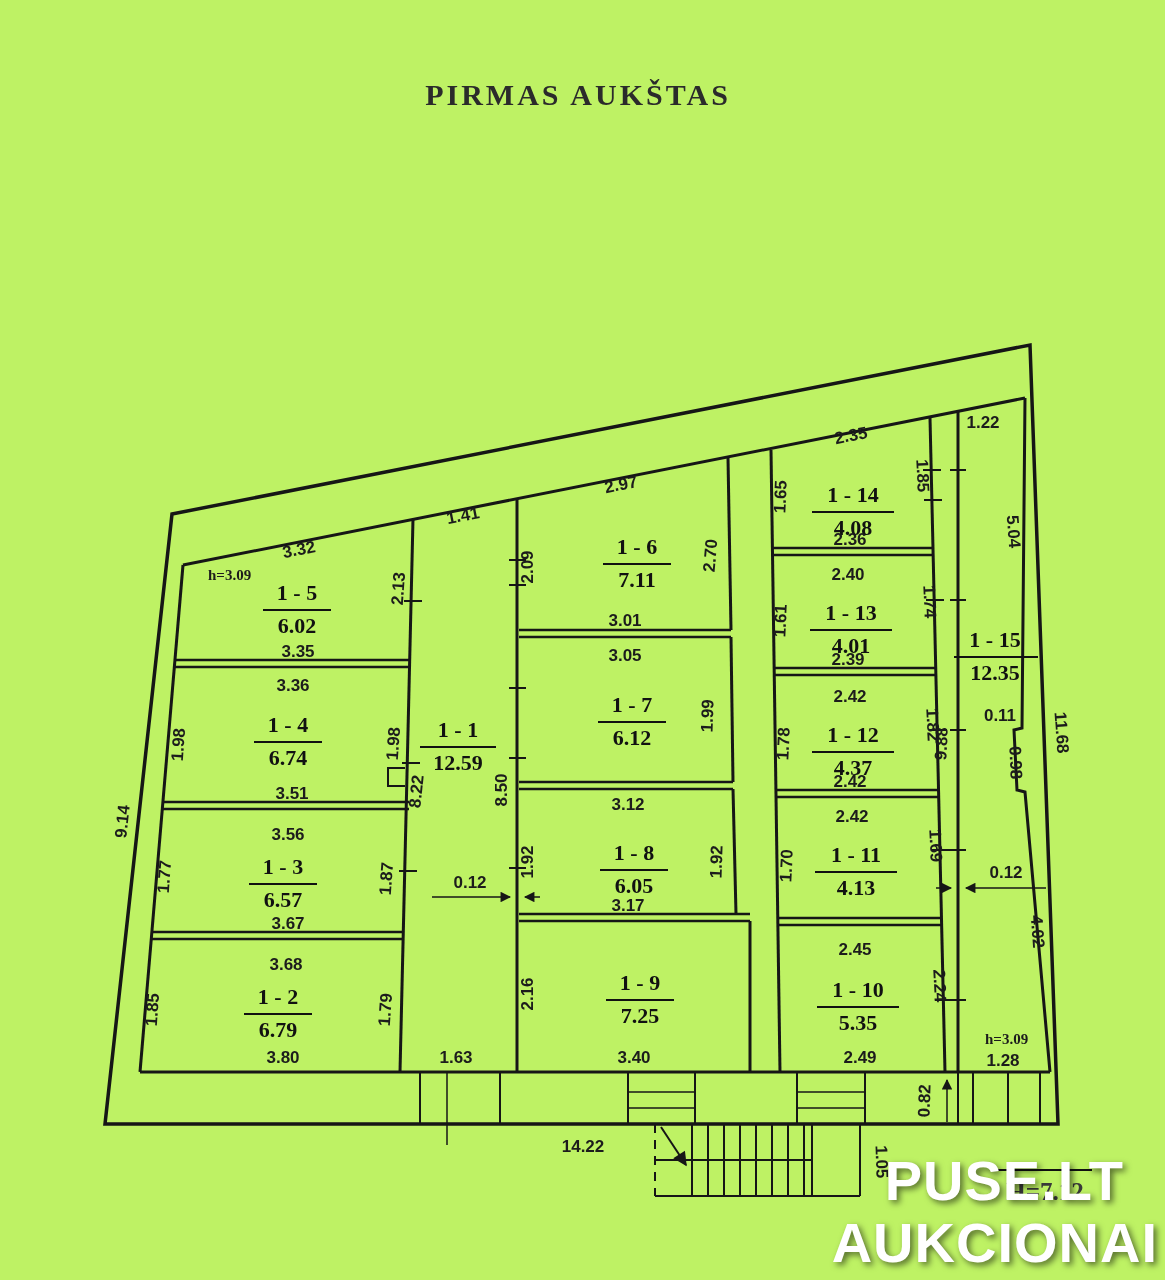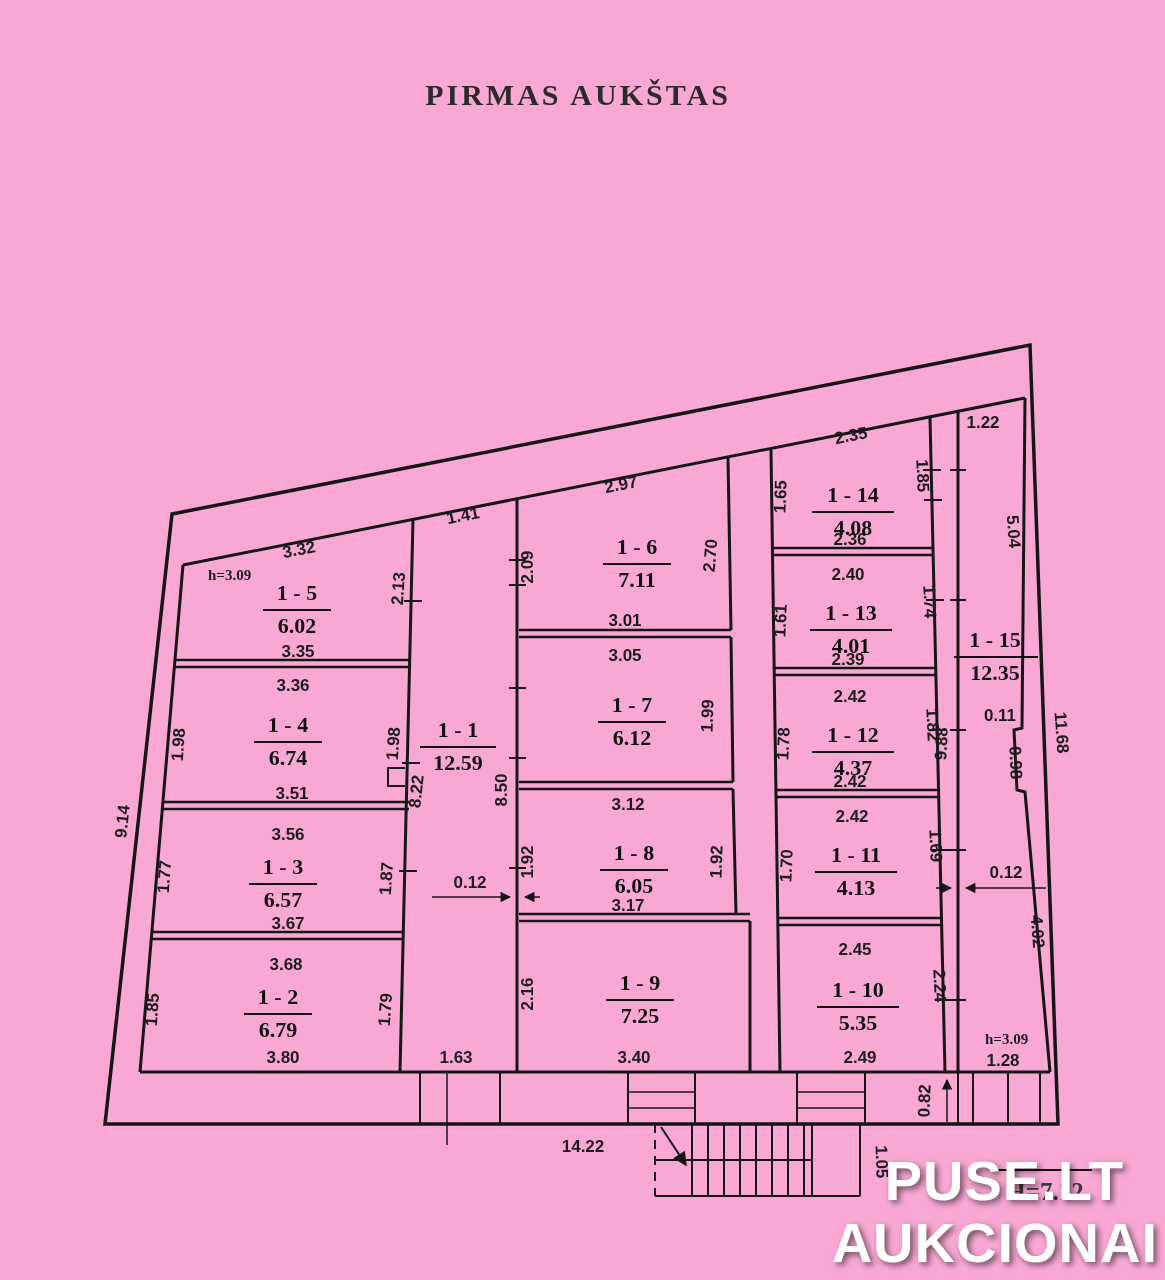--- a/index.html
+++ b/index.html
@@ -1,16 +1,16 @@
 <!DOCTYPE html>
 <html><head>
 <meta charset="utf-8">
 <style>
   html,body{margin:0;padding:0;background:#ffffff;}
-  .page{position:relative;width:1165px;height:1280px;background:#f9a8d4;overflow:hidden;}
+  .page{position:relative;width:1165px;height:1280px;background:#bef264;overflow:hidden;}
   svg{display:block;}
   .wall{stroke:#161616;fill:none;}
   .w35{stroke-width:3.5;} .w3{stroke-width:3;} .w25{stroke-width:2.5;} .w2{stroke-width:2;} .w15{stroke-width:1.5;}
   .tick{stroke:#161616;stroke-width:2;}
   .dim{font-family:"Liberation Sans",sans-serif;font-weight:bold;font-size:17px;fill:#1c1c1c;}
   .note{font-family:"Liberation Serif",serif;font-weight:bold;font-size:15px;fill:#1c1c1c;}
   .rlabel,.rarea{font-family:"Liberation Serif",serif;font-weight:bold;font-size:22px;fill:#111;}
   .fracline{stroke:#111;stroke-width:2;}
   .title{font-family:"Liberation Serif",serif;font-size:30px;font-weight:600;fill:#2b2b2b;letter-spacing:3px;}
   .obscured{font-family:"Liberation Serif",serif;font-size:25px;font-weight:bold;fill:#3a3a3a;}

